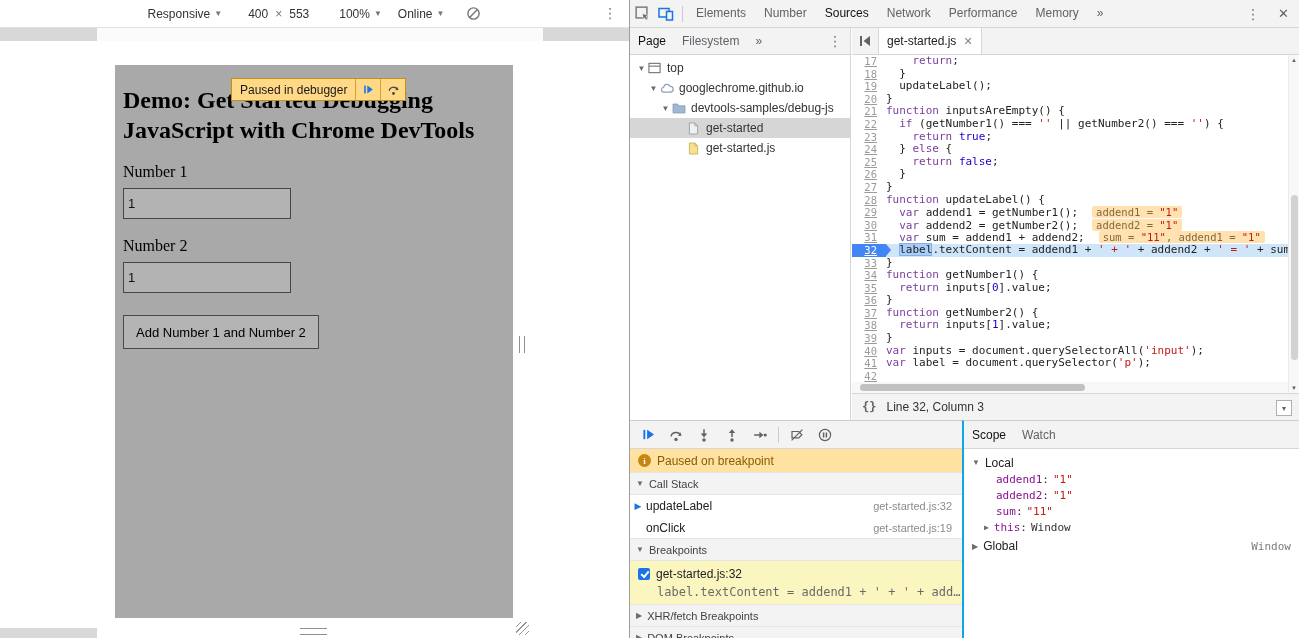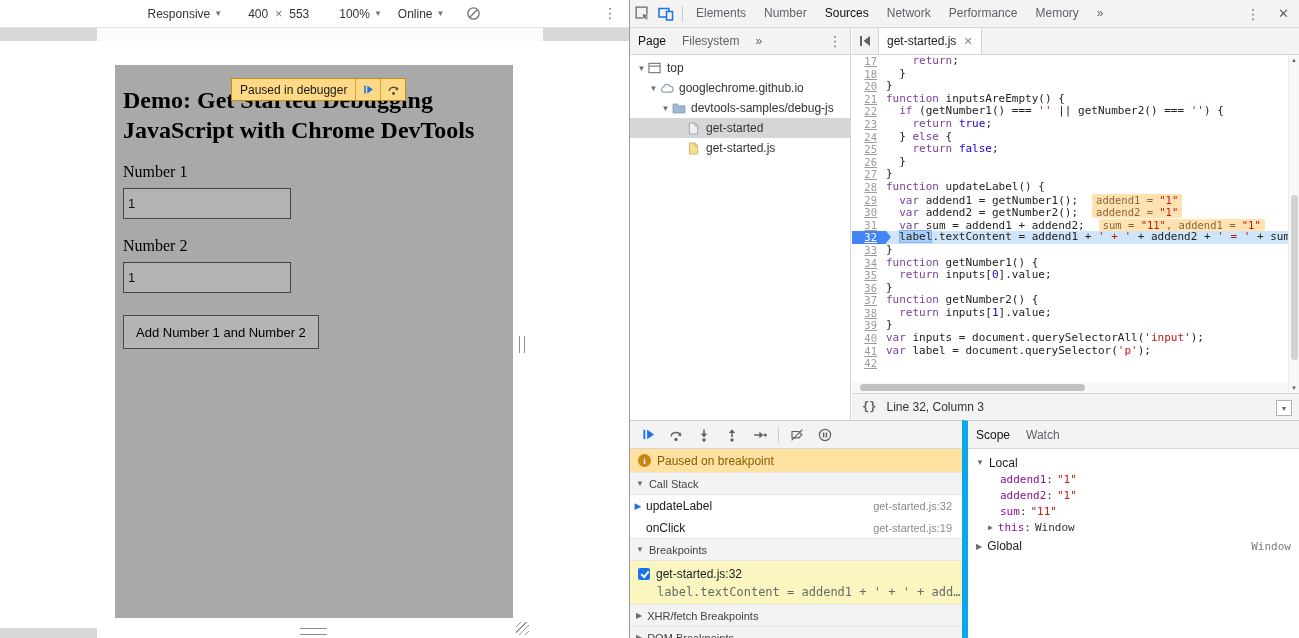--- a/index.html
+++ b/index.html
@@ -115,21 +115,21 @@
   .bp-item{background:#fbf6c0;border-bottom:1px solid #eae5a8;padding:4px 0 5px;}
   .bp-line1{display:flex;align-items:center;height:18px;}
   .checkbox{width:12px;height:12px;background:#1a73e8;border-radius:2px;margin:0 6px 0 8px;position:relative;flex:none;}
   .checkbox::after{content:'';position:absolute;left:2.5px;top:2.5px;width:6px;height:3px;
                    border-left:2px solid #fff;border-bottom:2px solid #fff;transform:rotate(-50deg);}
   .bp-loc{font-size:12px;color:#202124;}
   .bp-snippet{font-family:"DejaVu Sans Mono",monospace;font-size:12px;color:#6a6a6a;padding-left:27px;
               white-space:nowrap;overflow:hidden;margin-top:2px;}
 
   
-  .dt-scope{position:absolute;left:332px;top:420px;right:0;bottom:0;border-top:1px solid #ccc;border-left:6px solid #0ea5e9;
+  .dt-scope{position:absolute;left:332px;top:420px;right:0;bottom:0;border-top:1px solid #ccc;border-left:2px solid #0ea5e9;
             background:#fff;overflow:hidden;box-sizing:border-box;}
   .scope-tabs{height:27px;background:#f3f3f3;border-bottom:1px solid #d6d6d6;display:flex;align-items:center;}
   .scope-body{padding-top:5px;}
   .scope-sect{height:17px;display:flex;align-items:center;padding-left:8px;font-size:12px;color:#202124;}
   .scope-var{height:16px;display:flex;align-items:center;padding-left:32px;
              font-family:"DejaVu Sans Mono",monospace;font-size:11px;}
   .scope-var.this-row{padding-left:20px;}
   .vn{color:#881391;} .vc{color:#333;margin-right:4px;} .vv-str{color:#c41a16;} .vv-obj{color:#333;}
   .scope-global{height:22px;display:flex;align-items:center;padding-left:8px;font-size:12px;color:#202124;}
   .gl-val{margin-left:auto;padding-right:8px;font-family:"DejaVu Sans Mono",monospace;font-size:11px;color:#7b7b7b;}
@@ -305,20 +305,21 @@
         </span>
         <span class="ed-tab">
           <span>get-started.js</span>
           <span class="x">✕</span>
         </span>
       </div>
 
       <div class="ed-code">
           <div class="code-line"><span class="gutter">17</span><span class="code-text"><span class="t-pl">    </span><span class="t-kw">return</span><span class="t-pl">;</span></span></div>
           <div class="code-line"><span class="gutter">18</span><span class="code-text"><span class="t-pl">  }</span></span></div>
+          <div class="code-line"><span class="gutter">19</span><span class="code-text"><span class="t-pl">  updateLabel();</span></span></div>
           <div class="code-line"><span class="gutter">20</span><span class="code-text"><span class="t-pl">}</span></span></div>
           <div class="code-line"><span class="gutter">21</span><span class="code-text"><span class="t-kw">function</span><span class="t-pl"> inputsAreEmpty() {</span></span></div>
           <div class="code-line"><span class="gutter">22</span><span class="code-text"><span class="t-pl">  </span><span class="t-kw">if</span><span class="t-pl"> (getNumber1() === </span><span class="t-str">''</span><span class="t-pl"> || getNumber2() === </span><span class="t-str">''</span><span class="t-pl">) {</span></span></div>
           <div class="code-line"><span class="gutter">23</span><span class="code-text"><span class="t-pl">    </span><span class="t-kw">return</span><span class="t-pl"> </span><span class="t-atom">true</span><span class="t-pl">;</span></span></div>
           <div class="code-line"><span class="gutter">24</span><span class="code-text"><span class="t-pl">  } </span><span class="t-kw">else</span><span class="t-pl"> {</span></span></div>
           <div class="code-line"><span class="gutter">25</span><span class="code-text"><span class="t-pl">    </span><span class="t-kw">return</span><span class="t-pl"> </span><span class="t-atom">false</span><span class="t-pl">;</span></span></div>
           <div class="code-line"><span class="gutter">26</span><span class="code-text"><span class="t-pl">  }</span></span></div>
           <div class="code-line"><span class="gutter">27</span><span class="code-text"><span class="t-pl">}</span></span></div>
           <div class="code-line"><span class="gutter">28</span><span class="code-text"><span class="t-kw">function</span><span class="t-pl"> updateLabel() {</span></span></div>
           <div class="code-line"><span class="gutter">29</span><span class="code-text"><span class="t-pl">  </span><span class="t-kw">var</span><span class="t-pl"> addend1 = getNumber1();</span><span class="inline-hint"><span class="h-n">addend1 = </span><span class="h-v">"1"</span></span></span></div>

